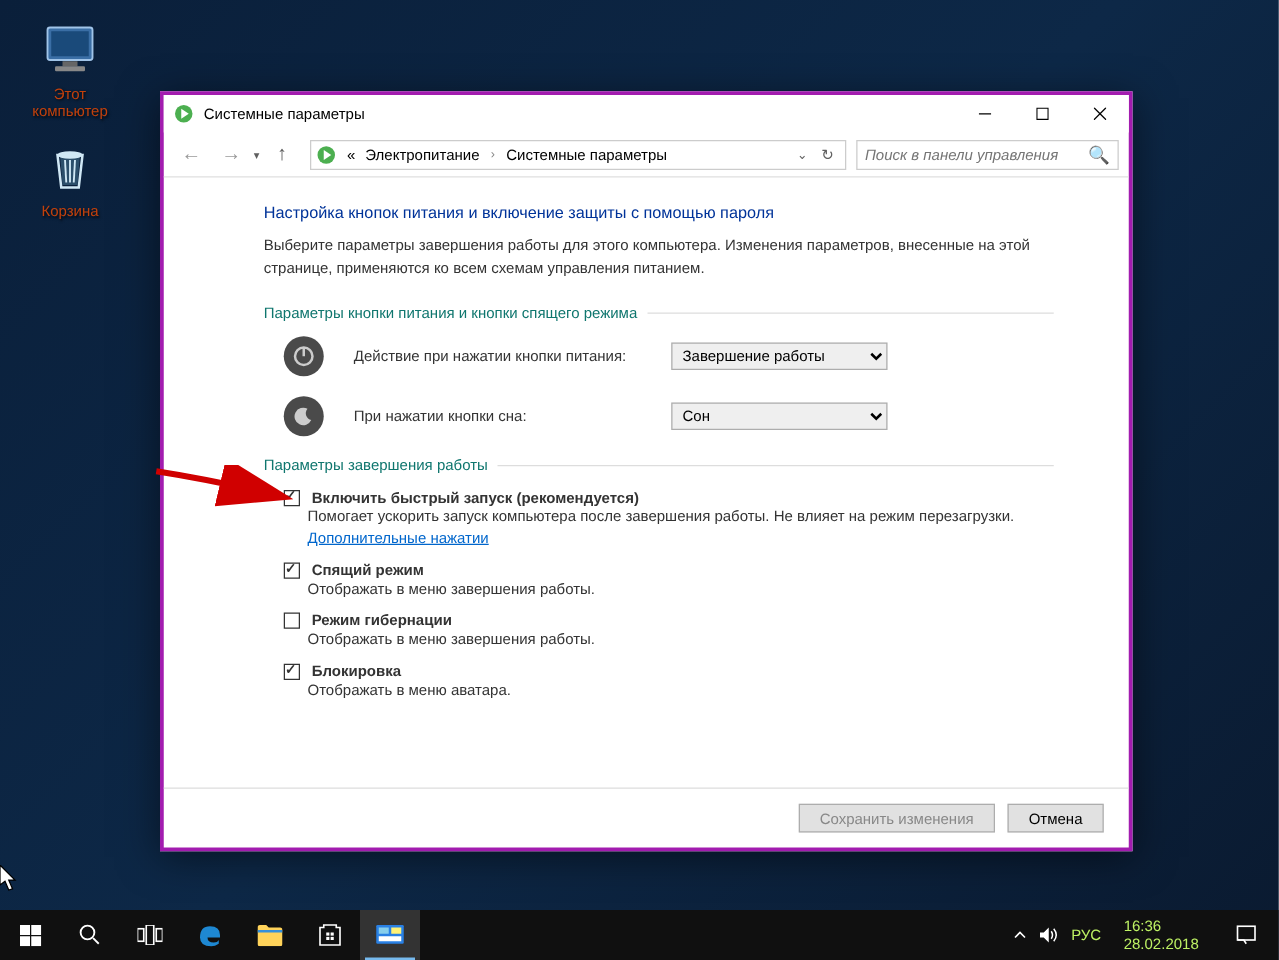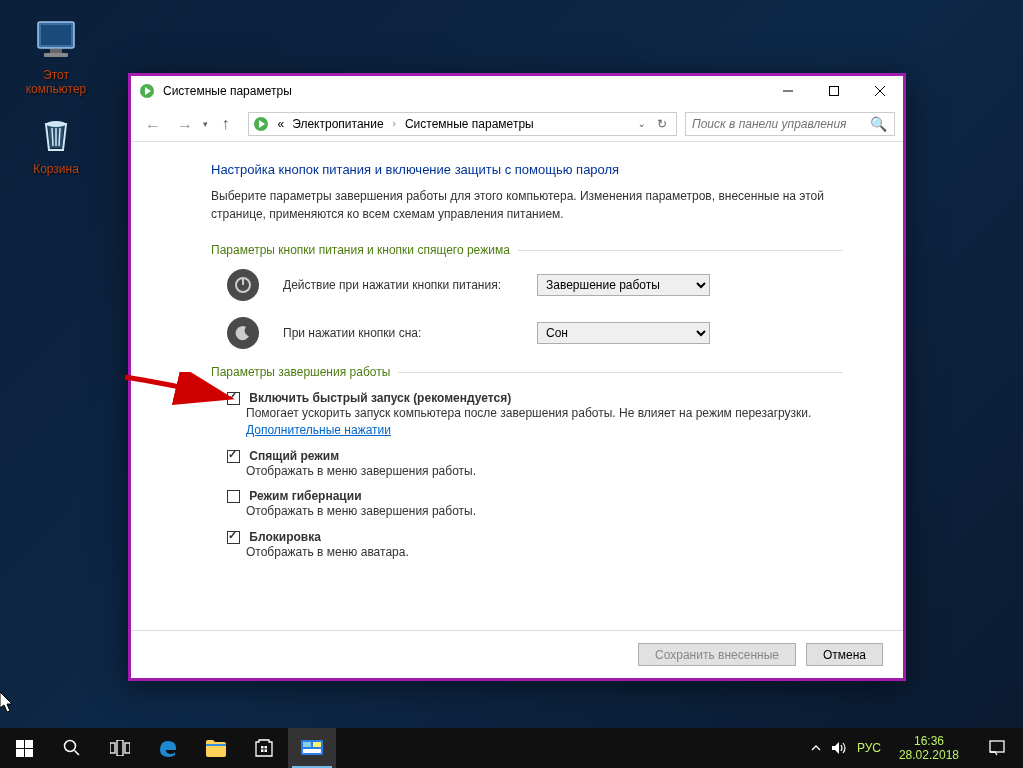--- a/index.html
+++ b/index.html
@@ -23,21 +23,21 @@
 .breadcrumb .sep { color: #888; font-size: 10px; padding: 0 4px; }
 .breadcrumb .crumb { cursor: pointer; padding: 2px 3px; }
 .breadcrumb .spacer { flex: 1; }
 .breadcrumb .refresh { width: 20px; text-align: center; color: #606060; cursor: pointer; }
 .searchbox { width: 210px; height: 24px; border: 1px solid #ccc; display: flex; align-items: center; padding: 0 6px; font-size: 12px; }
 .searchbox input { border: none; outline: none; flex: 1; font-size: 12px; color: #888; font-style: italic; }
 .searchbox .search-icon { color: #0078d7; font-size: 14px; cursor: pointer; }
 .content { flex: 1; padding: 20px 60px 10px 80px; overflow: auto; font-size: 12px; color: #333; }
 .content h1 { font-size: 13px; color: #003399; font-weight: normal; margin-bottom: 10px; }
 .content .subtitle { font-size: 12px; line-height: 1.5; margin-bottom: 20px; }
-.section-title { font-size: 12px; color: #4d7c0f; margin-bottom: 12px; position: relative; }
+.section-title { font-size: 12px; color: #0f766e; margin-bottom: 12px; position: relative; }
 .section-title::after { content: ""; position: absolute; left: 0; right: 0; top: 50%; height: 1px; background: #ddd; z-index: 0; }
 .section-title span { background: #fff; padding-right: 8px; position: relative; z-index: 1; }
 .power-row { display: flex; align-items: center; margin: 0 0 16px 16px; gap: 24px; }
 .power-row .picon { width: 32px; height: 32px; border-radius: 50%; background: #4a4a4a; display: flex; align-items: center; justify-content: center; color: #ddd; }
 .power-row .plabel { width: 230px; font-size: 12px; }
 .power-row select { width: 173px; height: 22px; font-size: 12px; border: 1px solid #adadad; background: #efefef; padding: 0 4px; }
 .shutdown-opts { margin-left: 16px; }
 .opt { margin-bottom: 10px; position: relative; }
 .opt .checkbox { display: inline-block; width: 13px; height: 13px; border: 1px solid #333; margin-right: 6px; vertical-align: top; position: relative; top: 1px; }
 .opt .checkbox.checked::after { content: "✓"; position: absolute; font-size: 11px; left: 0; top: -3px; color: #333; font-weight: bold; }
@@ -48,21 +48,21 @@
 .footer button { height: 23px; padding: 0 16px; font-size: 12px; border: 1px solid #adadad; background: #e1e1e1; cursor: pointer; }
 .footer button:disabled { color: #888; background: #e1e1e1; cursor: default; }
 .arrow { position: absolute; left: 120px; top: 372px; z-index: 100; }
 .arrow svg { width: 115px; height: 44px; }
 .taskbar { position: absolute; bottom: 0; left: 0; right: 0; height: 40px; background: #101010; display: flex; align-items: center; }
 .taskbar .tb-btn { width: 48px; height: 40px; display: flex; align-items: center; justify-content: center; color: #fff; cursor: pointer; position: relative; }
 .taskbar .tb-btn.active { background: rgba(255,255,255,.15); }
 .taskbar .tb-btn.active::after { content: ""; position: absolute; bottom: 0; left: 4px; right: 4px; height: 2px; background: #76b9ed; }
 .taskbar .spacer { flex: 1; }
 .taskbar .tray { display: flex; align-items: center; color: #bef264; font-size: 12px; gap: 10px; padding-right: 6px; }
-.taskbar .clock { text-align: center; font-size: 12px; line-height: 1.2; padding: 0 8px; cursor: pointer; }
+.taskbar .clock { font-size: 12px; line-height: 1.2; padding: 0 8px; cursor: pointer; }
 .taskbar .notif { width: 40px; height: 40px; display: flex; align-items: center; justify-content: center; cursor: pointer; }
 .taskbar svg { display: block; }
 .cursor { position: absolute; left: 0; top: 692px; z-index: 200; }
 </style>
 </head>
 <body>
 
 <div class="desktop-icon computer-icon" style="left:18px; top:16px;">
   <div class="icon-img">
     <svg viewBox="0 0 48 48">
@@ -193,21 +193,21 @@
       </div>
       <div class="opt">
         <span class="checkbox checked"></span>
         <span class="olabel">Блокировка</span>
         <div class="odesc">Отображать в меню аватара.</div>
       </div>
     </div>
   </div>
 
   <div class="footer">
-    <button disabled="">Сохранить внесенные</button>
+    <button disabled="">Сохранить изменения</button>
     <button>Отмена</button>
   </div>
 </div>
 
 <div class="arrow">
   <svg viewBox="0 0 115 44">
       <defs>
         <marker id="ah" markerWidth="12" markerHeight="12" refX="10" refY="4" orient="auto">
           <path d="M0,0 L12,4 L0,8 Z" fill="#d00000"></path>
         </marker>

